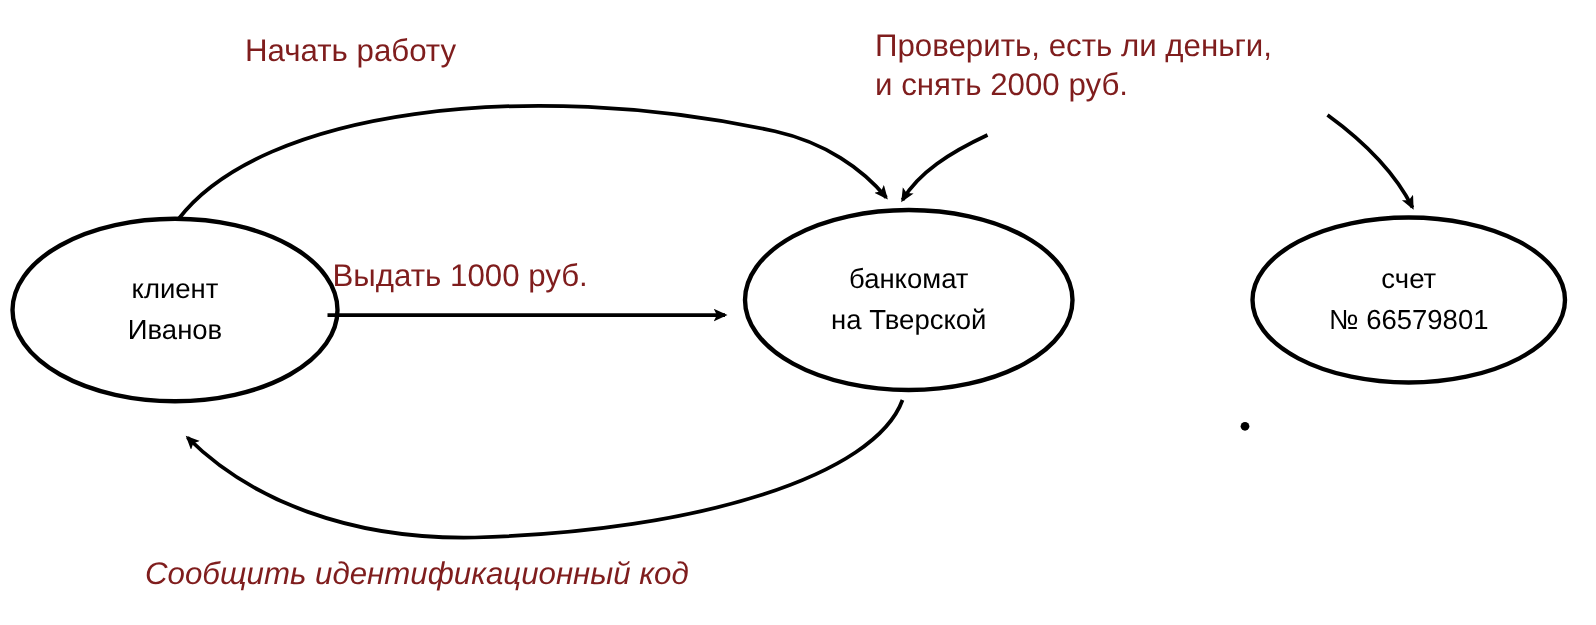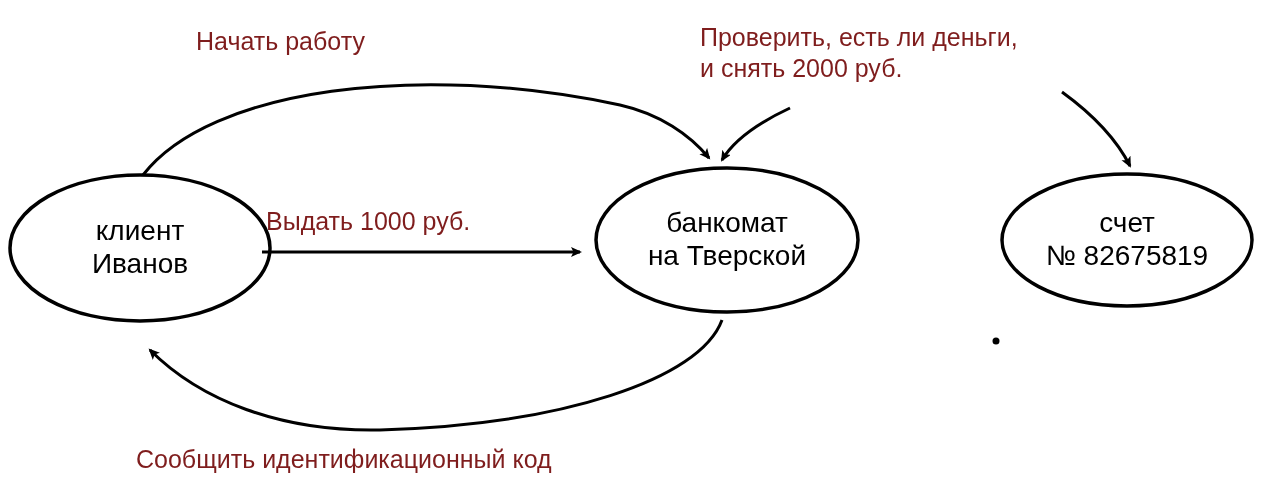--- a/index.html
+++ b/index.html
@@ -22,21 +22,21 @@
     left: 0;
     top: 0;
     width: 1277px;
     height: 500px;
   }
   .node-label {
     position: absolute;
     text-align: center;
     color: #000000;
     font-family: "Liberation Sans", sans-serif;
-    font-size: 28px;
+    font-size: 22px;
     line-height: 33px;
     white-space: pre;
     pointer-events: none;
   }
   .edge-label {
     position: absolute;
     text-align: left;
     color: #7f1d1d;
     font-family: "Liberation Sans", sans-serif;
     font-size: 25px;
@@ -73,24 +73,24 @@
     <circle cx="996" cy="341" r="3.5" fill="#000000"></circle>
   </svg>
 
   <div class="node-label" style="left:40px; top:214px; width:200px;">клиент
 Иванов</div>
 
   <div class="node-label" style="left:612px; top:206px; width:230px;">банкомат
 на Тверской</div>
 
   <div class="node-label" style="left:1007px; top:206px; width:240px;">счет
-№ 82675819</div>
+№ 66579801</div>
 
   <div class="edge-label" style="left:196px; top:26px; width:350px;">Начать работу</div>
 
   <div class="edge-label" style="left:266px; top:206px; width:320px;">Выдать 1000 руб.</div>
 
   <div class="edge-label" style="left:700px; top:22px; width:370px;">Проверить, есть ли деньги,
 и снять 2000 руб.</div>
 
-  <div class="edge-label" style="left:136px; top:444px; width:620px;">Сообщить идентификационный код</div>
+  <div class="edge-label" style="left:116px; top:444px; width:620px;font-style:italic;">Сообщить идентификационный код</div>
 
 </div>
 
 </body></html>

